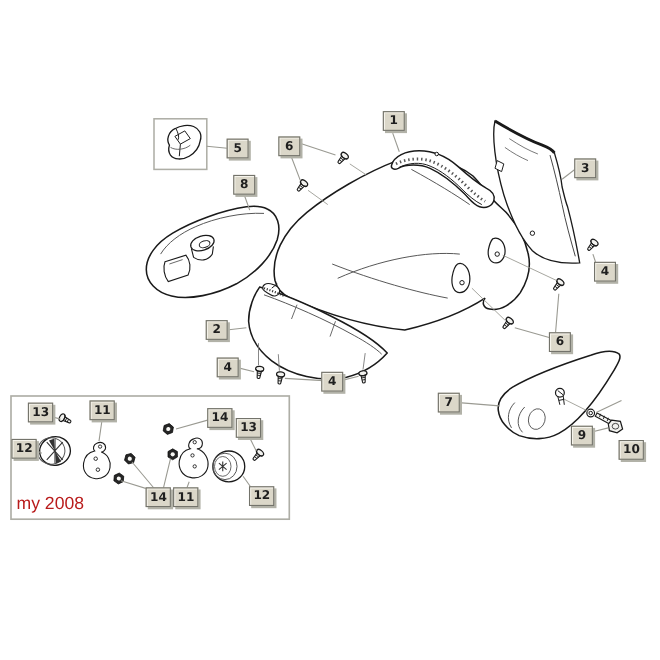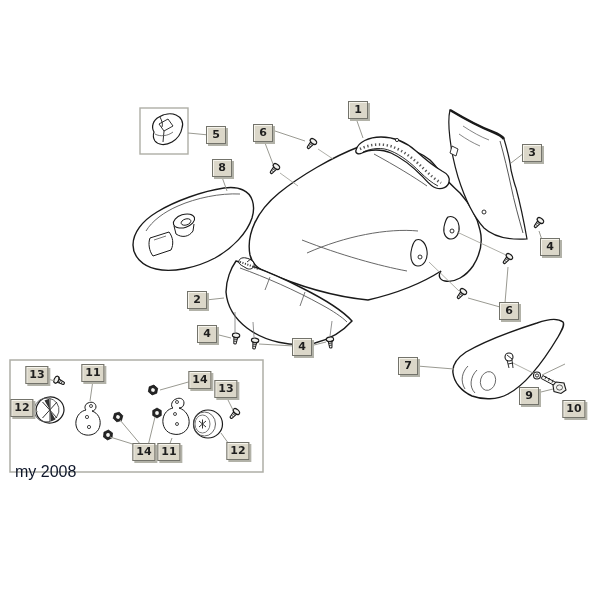--- a/index.html
+++ b/index.html
@@ -12,23 +12,23 @@
     padding:1px 3px 2px 3px;
     background:#dbd7c9;
     border:1px solid #73736b;
     box-shadow:2px 2px 0 #b2b2a8, inset 1px 1px 0 #f6f4ec;
     font:700 11px/13px "DejaVu Sans",sans-serif;
     color:#1f1f1f;text-align:center;
     transform:translate(-50%,-50%);
     user-select:none;
   }
   .caption{
-    position:absolute;left:15px;top:463px;
+    position:absolute;left:15px;top:450px;
     font:400 16px/18px "Liberation Sans",sans-serif;
-    color:#0f172a;
+    color:#b91c1c;
   }
 </style>
 </head>
 <body>
 
 <div class="stage">
 
 <svg class="art" width="600" height="600" viewBox="0 0 600 600">
 
   <defs>

